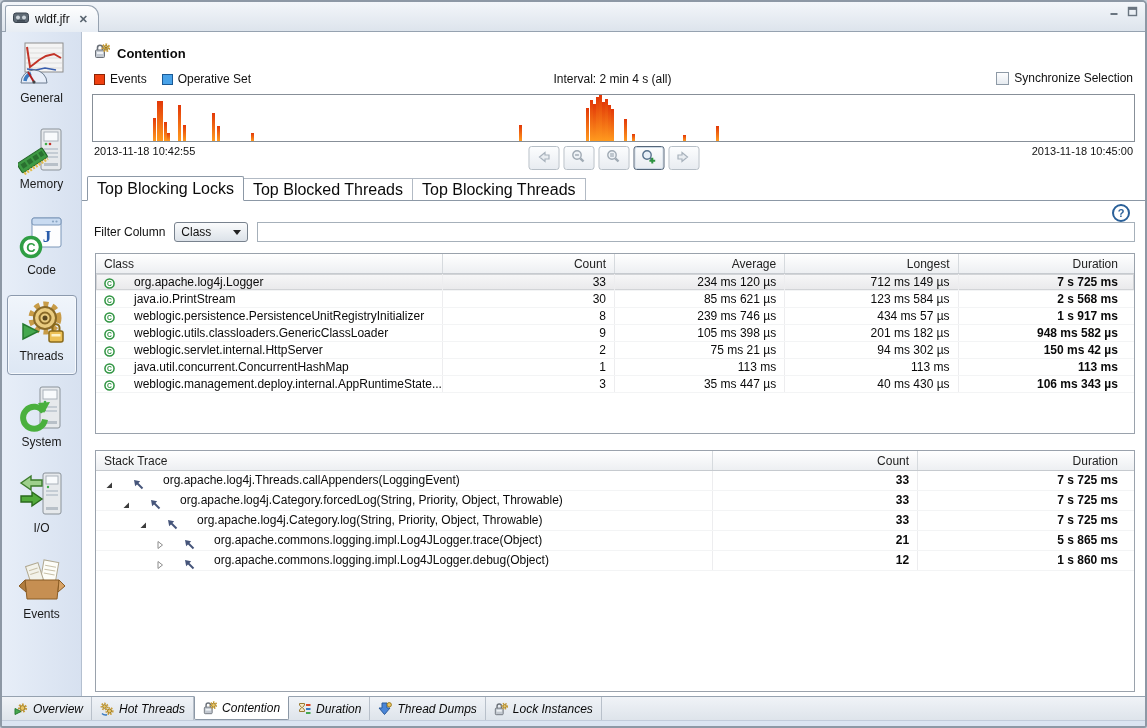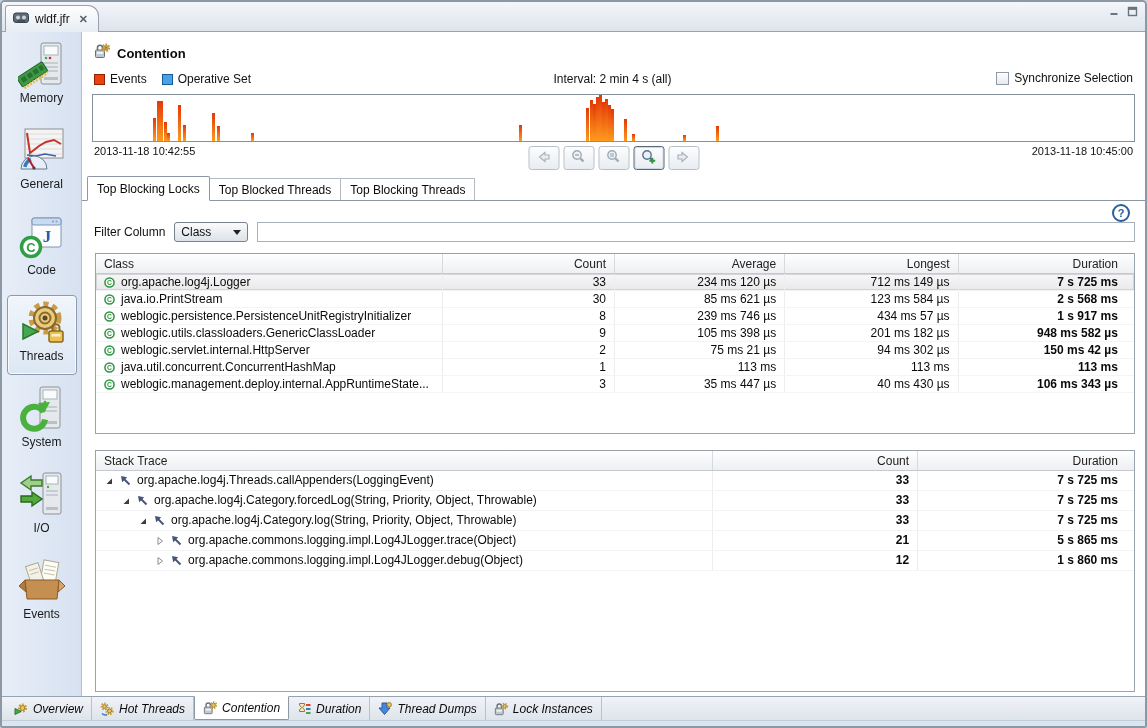--- a/index.html
+++ b/index.html
@@ -37,21 +37,21 @@
   .timeline{height:46px;margin:0 10px;border:1px solid #878f98;position:relative;background:#fff;flex:0 0 auto;}
   .bar{position:absolute;bottom:0;width:3px;}
   
   .dates-row{margin:2px 10px 0;height:30px;position:relative;font-size:11px;color:#111;flex:0 0 auto;}
   .date-start{position:absolute;left:2px;top:1px;}
   .date-end{position:absolute;right:2px;top:1px;}
   .navbtns{position:absolute;left:50%;transform:translateX(-50%);top:2px;display:flex;gap:4px;}
   .navbtn{width:31px;height:24px;border:1px solid #b7bfc7;border-radius:3px;background:linear-gradient(#fcfdfe,#e8ecf1);display:flex;align-items:center;justify-content:center;padding:0;}
   .navbtn.enabled{border-color:#56677a;box-shadow:inset 0 0 0 1px #cdd9e5;}
   
-  .ftabs{margin-top:3px;padding-left:5px;border-bottom:1px solid #8c98a6;display:flex;height:23px;font-size:12px;flex:0 0 auto;align-items:flex-end;}
+  .ftabs{margin-top:3px;padding-left:5px;border-bottom:1px solid #8c98a6;display:flex;height:23px;font-size:16px;flex:0 0 auto;align-items:flex-end;}
   .ftab{display:flex;align-items:center;height:21px;padding:0 9px;border:1px solid #b2bac4;border-bottom:none;border-left:none;color:#0a0a0a;background:#fff;cursor:default;}
   .ftab:first-child{border-left:1px solid #8c98a6;}
   .ftab.active{border-color:#8c98a6;height:23px;margin-bottom:-1px;border-bottom:1px solid #fff;border-radius:2px 2px 0 0;z-index:2;}
   
   .help-row{height:21px;position:relative;flex:0 0 auto;}
   .help{position:absolute;right:15px;top:3px;width:14px;height:14px;border:2px solid #2a6099;border-radius:50%;color:#2a6099;font-weight:bold;font-size:11px;line-height:14px;text-align:center;cursor:default;}
   .filter-row{display:flex;align-items:center;margin:0 10px 5px 12px;font-size:12px;color:#111;gap:9px;flex:0 0 auto;}
   .fc-select{width:74px;height:20px;box-sizing:border-box;border:1px solid #78828e;border-radius:3px;background:linear-gradient(#fafbfc,#dce2e9);display:flex;align-items:center;justify-content:space-between;padding:0 6px;cursor:default;}
   .darr{width:0;height:0;border-left:4px solid transparent;border-right:4px solid transparent;border-top:5px solid #222;}
   .filter-input{flex:1;height:18px;border:1px solid #a6b0ba;font-size:12px;padding:0 4px;font-family:"Liberation Sans",sans-serif;}
@@ -63,21 +63,21 @@
   .th{display:flex;align-items:center;padding:0 8px;border-right:1px solid #d6dade;box-sizing:border-box;overflow:hidden;white-space:nowrap;}
   .th.r{justify-content:flex-end;}
   .th:last-child{border-right:none;padding-right:16px;}
   .trow{display:flex;height:16px;line-height:16px;border-bottom:1px solid #f3f4f5;cursor:default;}
   .trow.sel{background:linear-gradient(#f7f7f8,#e9e9eb);box-shadow:inset 0 0 0 1px #d2d4d7;}
   .srow{display:flex;height:19px;line-height:19px;border-bottom:1px solid #f3f4f5;cursor:default;}
   .td{padding:0 8px;border-right:1px solid #ededef;box-sizing:border-box;white-space:nowrap;overflow:hidden;}
   .td.r{text-align:right;}
   .td.b{font-weight:bold;}
   .td:last-child{border-right:none;padding-right:16px;}
-  .td.first{display:flex;align-items:center;gap:6px;}
+  .td.first{display:flex;align-items:flex-end;gap:19px;}
   .col-class{width:33.4%;}.col-count{width:16.6%;}.col-avg{width:16.4%;}.col-long{width:16.7%;}.col-dur{width:16.9%;}
   .s-col-frame{width:59.4%;}.s-col-count{width:19.8%;}.s-col-dur{width:20.8%;}
   .tog{display:inline-flex;width:10px;flex:0 0 10px;}
   .ficon{display:inline-flex;width:11px;flex:0 0 11px;}
   
   .btabs{flex:0 0 23px;height:23px;border-top:1px solid #96a2b0;background:linear-gradient(#f0f3f7,#dee4eb);display:flex;align-items:stretch;padding-left:4px;font-size:12px;color:#0a0a0a;font-style:italic;}
   .btab{display:flex;align-items:center;gap:5px;padding:0 8px;border-right:1px solid #b8c0ca;cursor:default;}
   .btab.active{background:#fff;border:1px solid #8c98a6;border-top:1px solid #fff;margin-top:-1px;border-radius:0 0 2px 2px;}
   .strip{flex:0 0 5px;background:#dbe4f1;border-top:1px solid #c2ccdb;}
 </style>
@@ -107,59 +107,59 @@
           <svg viewBox="0 0 11 11" width="11" height="11">
             <rect x="1.5" y="1.5" width="8" height="8" fill="none" stroke="#6a7580" stroke-width="1.4"></rect>
             <rect x="1.5" y="1.5" width="8" height="2.4" fill="#6a7580"></rect>
           </svg>
         </span>
     </div>
   </div>
 
   <div class="main">
     <div class="sidebar" id="sidebar">
+        <div class="side-item">
+          <div class="side-icon"><svg viewBox="0 0 48 48" width="48" height="48">
+              <rect x="7" y="2" width="38" height="29" fill="#f4f4f4" stroke="#8e8e8e"></rect>
+              <g stroke="#dcdcdc">
+                <line x1="8" y1="7" x2="44" y2="7"></line>
+                <line x1="8" y1="12" x2="44" y2="12"></line>
+                <line x1="8" y1="17" x2="44" y2="17"></line>
+                <line x1="8" y1="22" x2="44" y2="22"></line>
+                <line x1="8" y1="27" x2="44" y2="27"></line>
+              </g>
+              <polyline points="9,6 12,26 16,23 21,19 28,15 36,13 43,17" fill="none" stroke="#c23328" stroke-width="2"></polyline>
+              <polyline points="9,28 18,29 27,27 38,29" fill="none" stroke="#3a5fae" stroke-width="1.5"></polyline>
+              <path d="M3 42 A13 13 0 0 1 29 42 Z" fill="#e7eef9" stroke="#6a7a8e"></path>
+              <path d="M7 40 A9.5 9.5 0 0 1 13 32.5" fill="none" stroke="#3a7ac0" stroke-width="3.5"></path>
+              <line x1="16" y1="41" x2="10" y2="31" stroke="#b02020" stroke-width="2"></line>
+              <circle cx="16" cy="41" r="1.6" fill="#444"></circle>
+            </svg></div>
+          <div class="side-label">General</div>
+        </div>
         <div class="side-item">
           <div class="side-icon"><svg viewBox="0 0 48 48" width="48" height="48">
               <rect x="23" y="2" width="20" height="41" rx="2" fill="#e6e9ec" stroke="#8a9299"></rect>
               <rect x="26" y="5" width="14" height="9" fill="#f8fafc" stroke="#aab2ba"></rect>
               <circle cx="28" cy="17" r="1.3" fill="#3fae49"></circle>
               <circle cx="32" cy="17" r="1.3" fill="#c03028"></circle>
               <rect x="26" y="21" width="14" height="2" fill="#c4ccd4"></rect>
               <rect x="26" y="25" width="14" height="2" fill="#c4ccd4"></rect>
               <rect x="26" y="29" width="14" height="2" fill="#c4ccd4"></rect>
               <rect x="26" y="36" width="14" height="3" fill="#b8c0c8"></rect>
               <g transform="rotate(-33 14 33)">
                 <rect x="-1" y="28" width="30" height="11" rx="1.5" fill="#3e9a44" stroke="#1e6424"></rect>
                 <rect x="2" y="30.5" width="5" height="5" fill="#2a7030"></rect>
                 <rect x="9" y="30.5" width="5" height="5" fill="#2a7030"></rect>
                 <rect x="16" y="30.5" width="5" height="5" fill="#2a7030"></rect>
                 <rect x="23" y="30.5" width="4" height="5" fill="#2a7030"></rect>
                 <line x1="0" y1="40.5" x2="28" y2="40.5" stroke="#e2bc4e" stroke-width="3" stroke-dasharray="2 1.4"></line>
               </g>
             </svg></div>
           <div class="side-label">Memory</div>
-        </div>
-        <div class="side-item">
-          <div class="side-icon"><svg viewBox="0 0 48 48" width="48" height="48">
-              <rect x="7" y="2" width="38" height="29" fill="#f4f4f4" stroke="#8e8e8e"></rect>
-              <g stroke="#dcdcdc">
-                <line x1="8" y1="7" x2="44" y2="7"></line>
-                <line x1="8" y1="12" x2="44" y2="12"></line>
-                <line x1="8" y1="17" x2="44" y2="17"></line>
-                <line x1="8" y1="22" x2="44" y2="22"></line>
-                <line x1="8" y1="27" x2="44" y2="27"></line>
-              </g>
-              <polyline points="9,6 12,26 16,23 21,19 28,15 36,13 43,17" fill="none" stroke="#c23328" stroke-width="2"></polyline>
-              <polyline points="9,28 18,29 27,27 38,29" fill="none" stroke="#3a5fae" stroke-width="1.5"></polyline>
-              <path d="M3 42 A13 13 0 0 1 29 42 Z" fill="#e7eef9" stroke="#6a7a8e"></path>
-              <path d="M7 40 A9.5 9.5 0 0 1 13 32.5" fill="none" stroke="#3a7ac0" stroke-width="3.5"></path>
-              <line x1="16" y1="41" x2="10" y2="31" stroke="#b02020" stroke-width="2"></line>
-              <circle cx="16" cy="41" r="1.6" fill="#444"></circle>
-            </svg></div>
-          <div class="side-label">General</div>
         </div>
         <div class="side-item">
           <div class="side-icon"><svg viewBox="0 0 48 48" width="48" height="48">
               <rect x="14" y="5" width="29" height="29" rx="2" fill="#fdfdfe" stroke="#7a96b8"></rect>
               <rect x="14" y="5" width="29" height="7" rx="2" fill="#c9dbf1" stroke="#7a96b8"></rect>
               <circle cx="38.5" cy="8.5" r="1.1" fill="#8aa6c4"></circle>
               <circle cx="35" cy="8.5" r="1.1" fill="#8aa6c4"></circle>
               <text x="29" y="29" text-anchor="middle" font-size="17" font-weight="bold" fill="#2a5caa" font-family="Liberation Serif,serif">J</text>
               <circle cx="13" cy="34" r="9.5" fill="#fff" stroke="#2f9e44" stroke-width="3.5"></circle>
               <text x="13" y="39" text-anchor="middle" font-size="13" font-weight="bold" fill="#2f9e44" font-family="Liberation Sans,sans-serif">C</text>

